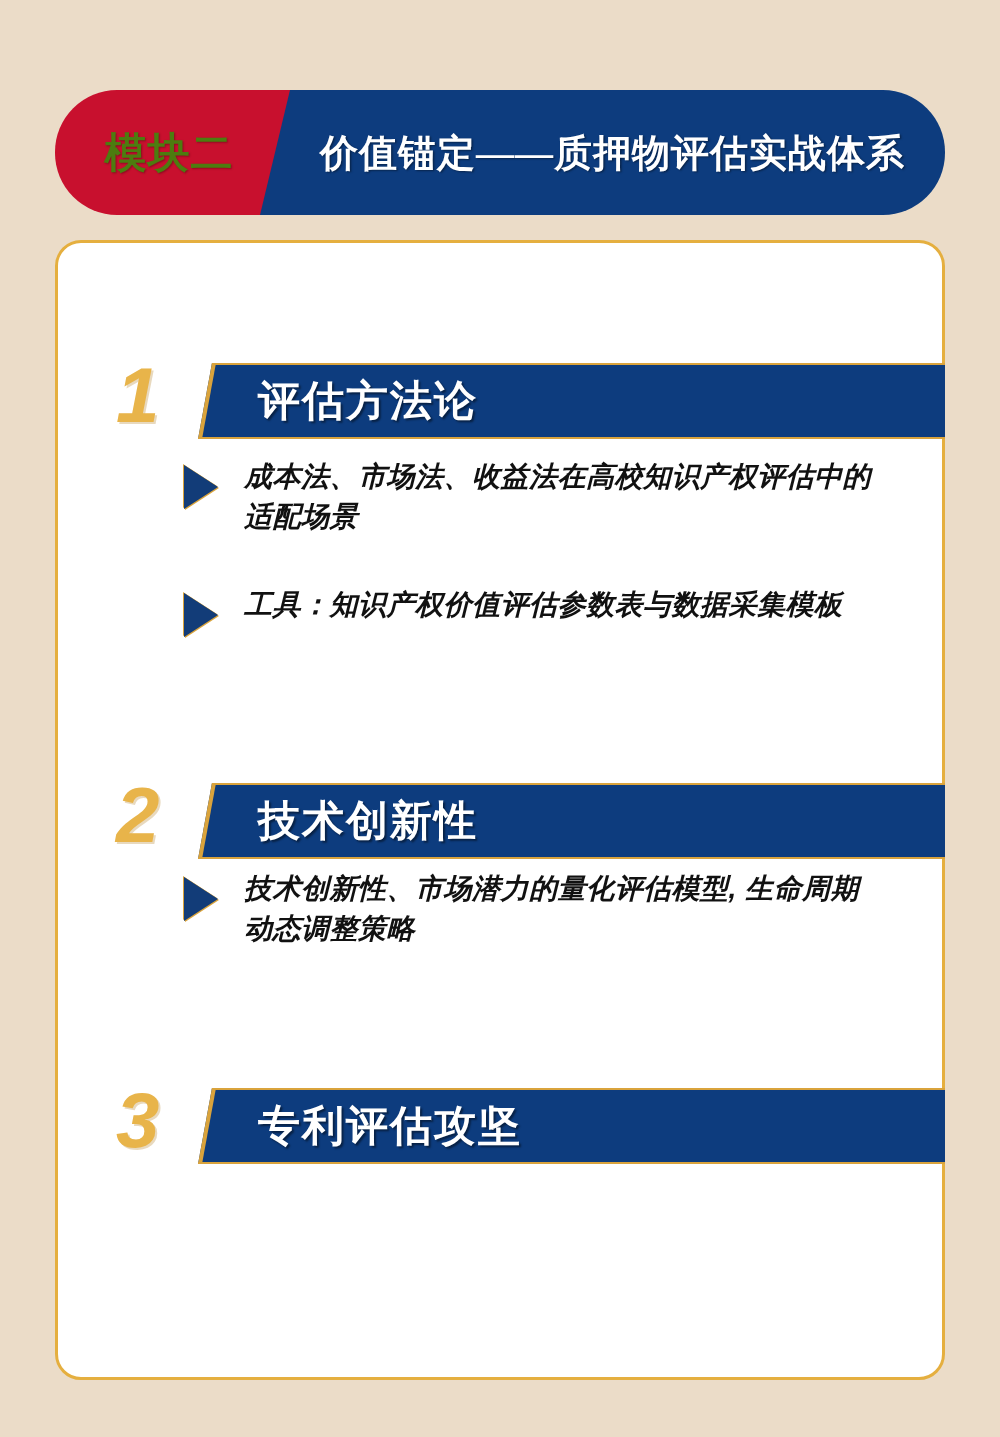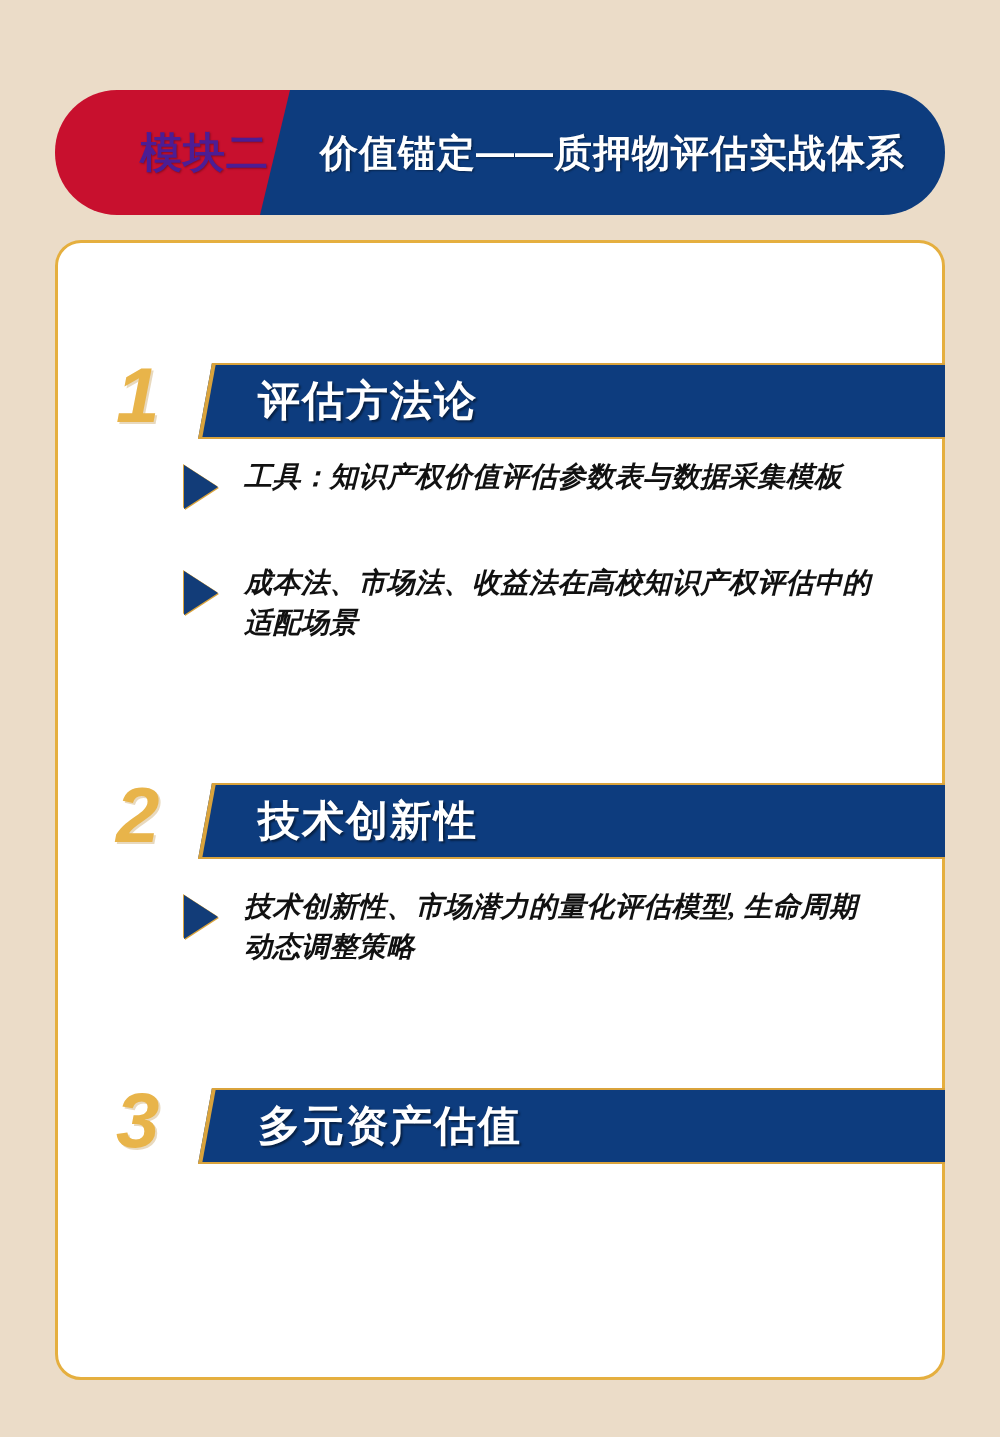--- a/index.html
+++ b/index.html
@@ -43,40 +43,41 @@
     background: #c8102e;
     border-radius: 62px 0 0 62px;
     -webkit-clip-path: polygon(0 0, 100% 0, calc(100% - 30px) 100%, 0 100%);
     clip-path: polygon(0 0, 100% 0, calc(100% - 30px) 100%, 0 100%);
   }
   .banner-red-label {
     position: absolute;
     left: 14px;
     top: 50%;
     transform: translateY(-50%);
-    color: #4c1d95;
+    color: #4d7c0f;
     font-size: 42px;
     font-weight: bold;
     letter-spacing: 1px;
     width: 200px;
-    text-align: right;
+    text-align: center;
     text-shadow: 1px 1px 2px rgba(0,0,0,0.30);
     white-space: nowrap;
   }
   .banner-title {
     position: absolute;
     left: 265px;
     top: 50%;
     transform: translateY(-50%);
     color: #ffffff;
     font-size: 38px;
     font-weight: bold;
     letter-spacing: 1px;
     text-shadow: 1.5px 1.5px 2px rgba(0,0,0,0.40);
     white-space: nowrap;
+    font-family: Liberation Serif, serif;
   }
 
   
   .card {
     position: absolute;
     left: 55px;
     top: 240px;
     width: 890px;
     height: 1140px;
     background: #ffffff;
@@ -177,21 +178,21 @@
     font-size: 28px;
     font-weight: bold;
     font-style: italic;
     color: #111111;
     line-height: 1.42;
     letter-spacing: 0.5px;
   }
 
   
   .section-1 .bullet:first-child { margin-bottom: 48px; }
-  .section-2 .bullets, .section-3 .bullets { padding-top: 28px; font-family: Liberation Serif, serif; }
+  .section-2 .bullets, .section-3 .bullets { padding-top: 10px; }
 </style>
 </head>
 <body>
 
 <div class="banner">
   <div class="banner-blue"></div>
   <div class="banner-red"></div>
   <div class="banner-red-label">模块二</div>
   <div class="banner-title">价值锚定——质押物评估实战体系</div>
 </div>
@@ -201,25 +202,25 @@
   <div class="section section-1">
     <div class="sec-head">
       <div class="sec-number">1</div>
       <div class="sec-bar"></div>
       <div class="sec-bar-edge"></div>
       <div class="sec-title">评估方法论</div>
     </div>
     <div class="bullets">
       <div class="bullet">
         <span class="bullet-marker"></span>
-        <span class="bullet-text">工具：知识产权价值评估参数表与数据采集模板</span>
+        <span class="bullet-text">成本法、市场法、收益法在高校知识产权评估中的适配场景</span>
       </div>
       <div class="bullet">
         <span class="bullet-marker"></span>
-        <span class="bullet-text">成本法、市场法、收益法在高校知识产权评估中的适配场景</span>
+        <span class="bullet-text">工具：知识产权价值评估参数表与数据采集模板</span>
       </div>
     </div>
   </div>
 
   <div class="section section-2">
     <div class="sec-head">
       <div class="sec-number">2</div>
       <div class="sec-bar"></div>
       <div class="sec-bar-edge"></div>
       <div class="sec-title">技术创新性</div>
@@ -230,17 +231,17 @@
         <span class="bullet-text">技术创新性、市场潜力的量化评估模型, 生命周期动态调整策略</span>
       </div>
     </div>
   </div>
 
   <div class="section section-3">
     <div class="sec-head">
       <div class="sec-number">3</div>
       <div class="sec-bar"></div>
       <div class="sec-bar-edge"></div>
-      <div class="sec-title">多元资产估值</div>
+      <div class="sec-title">专利评估攻坚</div>
     </div>
   </div>
 
 </div>
 
 </body></html>

